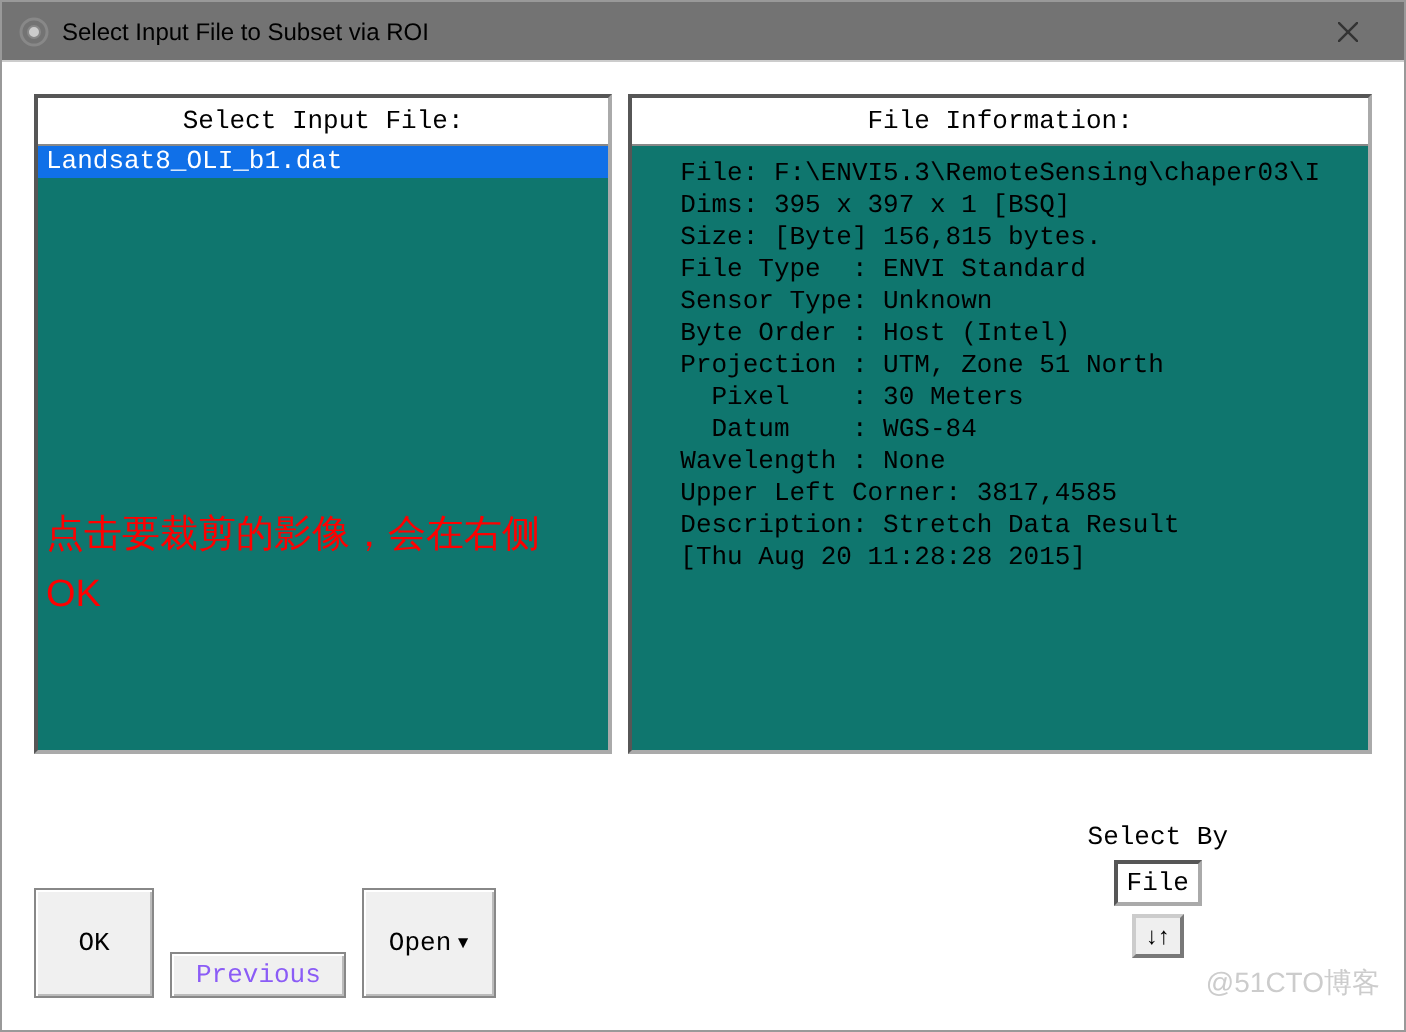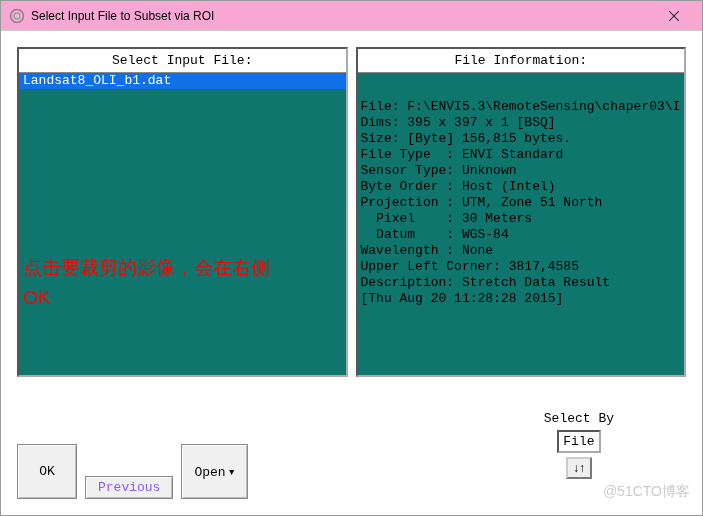--- a/index.html
+++ b/index.html
@@ -10,21 +10,21 @@
       background: #fff;
       width: 703px; height: 516px;
       border: 1px solid #999;
       position: relative;
     }
     .titlebar {
       height: 30px;
       display: flex; align-items: center;
       padding: 0 8px;
       border-bottom: 1px solid #ccc;
-      background: #f9a8d4;
+      background: #737373;
     }
     .app-icon {
       width: 16px; height: 16px;
       margin-right: 6px;
       display: inline-flex; align-items:center; justify-content:center;
     }
     .title-text { font-size: 12px; color: #000; }
     .close-btn {
       margin-left: auto; width: 40px; height: 28px;
       display: flex; align-items: center; justify-content: center;
@@ -66,28 +66,27 @@
     .file-item {
       padding: 0px 4px;
       line-height: 16px;
     }
     .file-item.selected {
       background: #1070e8;
       color: #fff;
     }
     .file-info {
       flex: 1;
-      padding: 6px 3px;
+      padding: 6px 24px;
       font-family: "Courier New", monospace;
       font-size: 13px;
       line-height: 16px;
       white-space: pre;
       overflow: hidden;
       color: #000;
-      margin-top: 20px;
     }
     .annotation {
       position: absolute;
       left: 22px; top: 222px;
       color: #ff0000;
       font-size: 19px;
       font-family: "Microsoft YaHei","SimHei",sans-serif;
       line-height: 1.6;
       pointer-events: none;
     }

